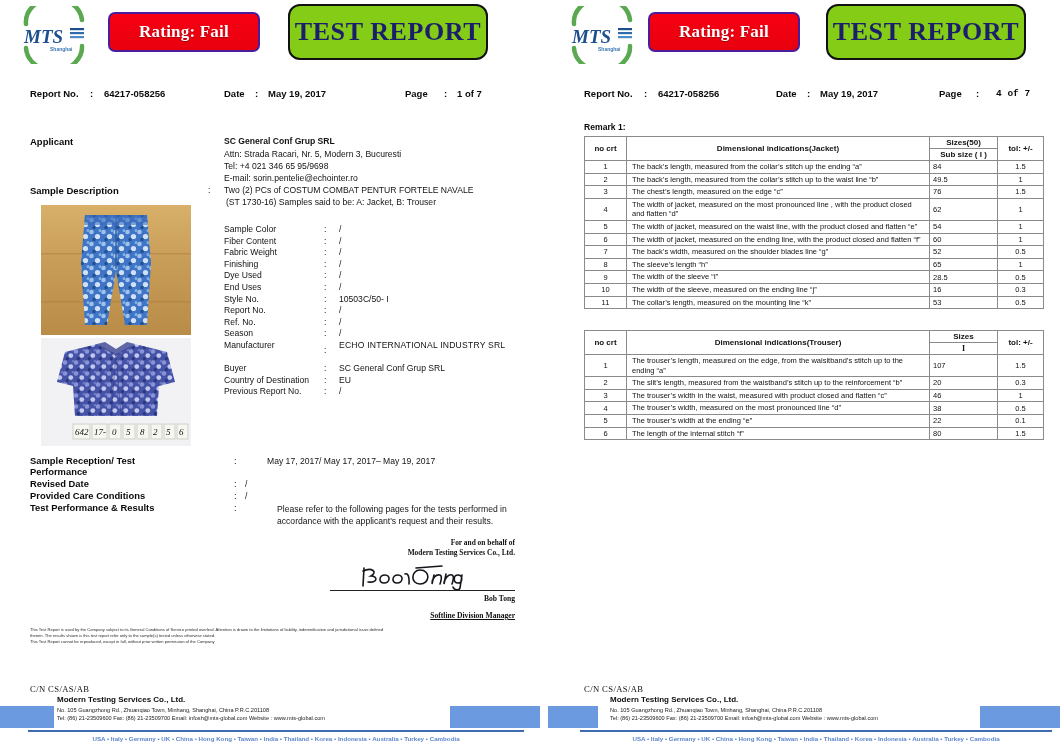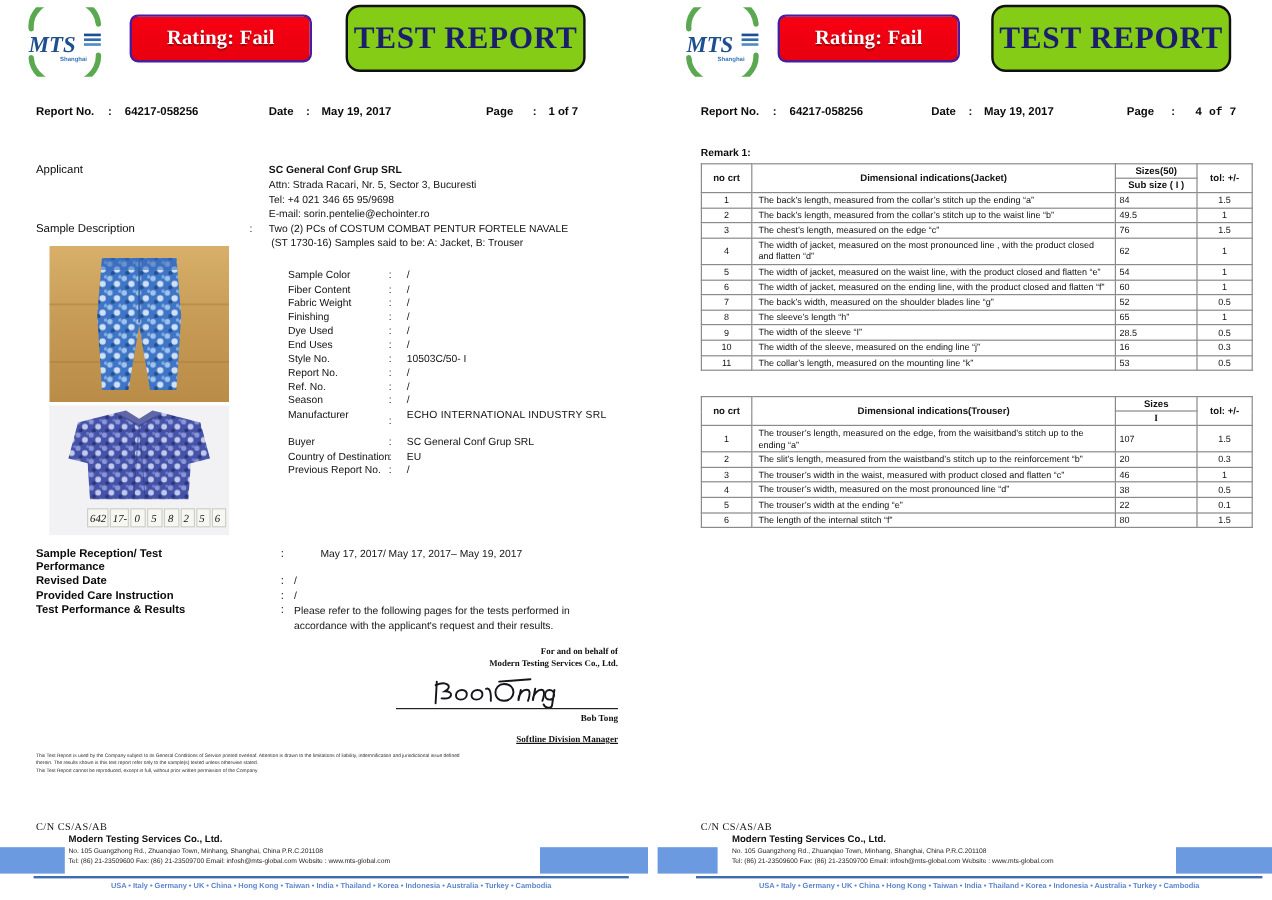--- a/index.html
+++ b/index.html
@@ -48,50 +48,50 @@
   
   .meta {
     position: absolute; left: 0; right: 0; top: 88px;
     font-size: 9.5px; font-weight: bold; color: #0b0b0b;
   }
   .meta .cell { position: absolute; white-space: nowrap; }
   .meta .val { font-weight: bold; }
 
   
   .sect-label {
-    position: absolute; font-size: 9.5px; font-weight: normal; color: #0a0a0a;
+    position: absolute; font-size: 9.5px; font-weight: bold; color: #0a0a0a;
     white-space: nowrap;
   }
   .body-text {
     position: absolute; font-size: 8.6px; color: #121212; white-space: nowrap;
   }
   .body-text.b { font-weight: bold; }
 
   
   .kv { position: absolute; left: 224px; top: 224px; width: 300px; font-size: 8.6px; color:#121212; }
   .kv .row { position: relative; height: 11.6px; }
-  .kv .k { position: absolute; left: 16px; top: 0; }
+  .kv .k { position: absolute; left: 0; top: 0; }
   .kv .c { position: absolute; left: 100px; top: 0; }
   .kv .v { position: absolute; left: 115px; top: 0; }
   .kv .row.tall { height: 23px; }
   .kv .v.two { line-height: 11.5px; white-space: normal; width: 180px; letter-spacing:.2px;}
 
   
   .photo-a, .photo-b {
     position: absolute; left: 41px; overflow: hidden;
   }
   .photo-a { top: 205px; width: 150px; height: 130px; }
   .photo-b { top: 338px; width: 150px; height: 108px; background:#f3f3f5; }
 
   
   .rcpt { position: absolute; left: 30px; top: 455px; width: 500px; font-size: 9.4px; }
   .rcpt .lbl { position: absolute; font-weight: bold; color: #0a0a0a; white-space: nowrap; }
   .rcpt .cn  { position: absolute; left: 204px; color: #111; }
   .rcpt .vl  { position: absolute; left: 215px; color: #141414; font-size: 8.6px; font-weight: normal; }
-  .rcpt .vl.multi { white-space: normal; width: 265px; line-height: 12px; }
+  .rcpt .vl.multi { white-space: normal; width: 265px; line-height: 12px; margin-left: 32px; }
 
   
   .sig { position: absolute; left: 330px; top: 538px; width: 185px; text-align: right; }
   .sig .behalf {
     font-family: "Liberation Serif", serif; font-weight: bold; font-size: 7.4px;
     color: #111; line-height: 9.5px;
   }
   .sig .scribble {
     margin-top: 7px; height: 26px; position: relative;
   }
@@ -201,21 +201,21 @@
       <div class="cell" style="left:224px;">Date</div>
       <div class="cell" style="left:255px;">:</div>
       <div class="cell val" style="left:268px;">May 19, 2017</div>
       <div class="cell" style="left:405px;">Page</div>
       <div class="cell" style="left:444px;">:</div>
       <div class="cell val" style="left:457px;">1 of 7</div>
     </div>
 
     <div class="sect-label" style="left:30px; top:136px;">Applicant</div>
     <div class="body-text b" style="left:224px; top:136px;">SC General Conf Grup SRL</div>
-    <div class="body-text" style="left:224px; top:149px;">Attn: Strada Racari, Nr. 5, Sector 3, Bucuresti</div>
+    <div class="body-text" style="left:224px; top:149px;">Attn: Strada Racari, Nr. 5, Modern 3, Bucuresti</div>
     <div class="body-text" style="left:224px; top:161px;">Tel: +4 021 346 65 95/9698</div>
     <div class="body-text" style="left:224px; top:173px;">E-mail: sorin.pentelie@echointer.ro</div>
 
     <div class="sect-label" style="left:30px; top:185px;">Sample Description</div>
     <div class="body-text" style="left:208px; top:185px;">:</div>
     <div class="body-text" style="left:224px; top:185px;">Two (2) PCs of COSTUM COMBAT PENTUR FORTELE NAVALE</div>
     <div class="body-text" style="left:226px; top:197px;">(ST 1730-16)  Samples said to be: A: Jacket, B: Trouser</div>
 
     <div class="kv">
       <div class="row">
@@ -354,21 +354,21 @@
     <div class="rcpt">
       <div class="lbl" style="left:0; top:0;">Sample Reception/ Test</div>
       <div class="lbl" style="left:0; top:11px;">Performance</div>
       <div class="cn" style="top:0;">:</div>
       <div class="vl" style="top:1px; white-space:nowrap;padding-left:22px;">May 17, 2017/ May 17, 2017– May 19, 2017</div>
 
       <div class="lbl" style="left:0; top:23px;">Revised Date</div>
       <div class="cn" style="top:23px;">:</div>
       <div class="vl" style="top:24px;">/</div>
 
-      <div class="lbl" style="left:0; top:35px;">Provided Care Instruction</div>
+      <div class="lbl" style="left:0; top:35px;">Provided Care Conditions</div>
       <div class="cn" style="top:35px;">:</div>
       <div class="vl" style="top:36px;">/</div>
 
       <div class="lbl" style="left:0; top:47px;">Test Performance &amp; Results</div>
       <div class="cn" style="top:47px;">:</div>
       <div class="vl multi" style="top:48px;">Please refer to the following pages for the tests performed in accordance with the applicant's request and their results.</div>
     </div>
 
     <div class="sig">
       <div class="behalf">For and on behalf of</div>

